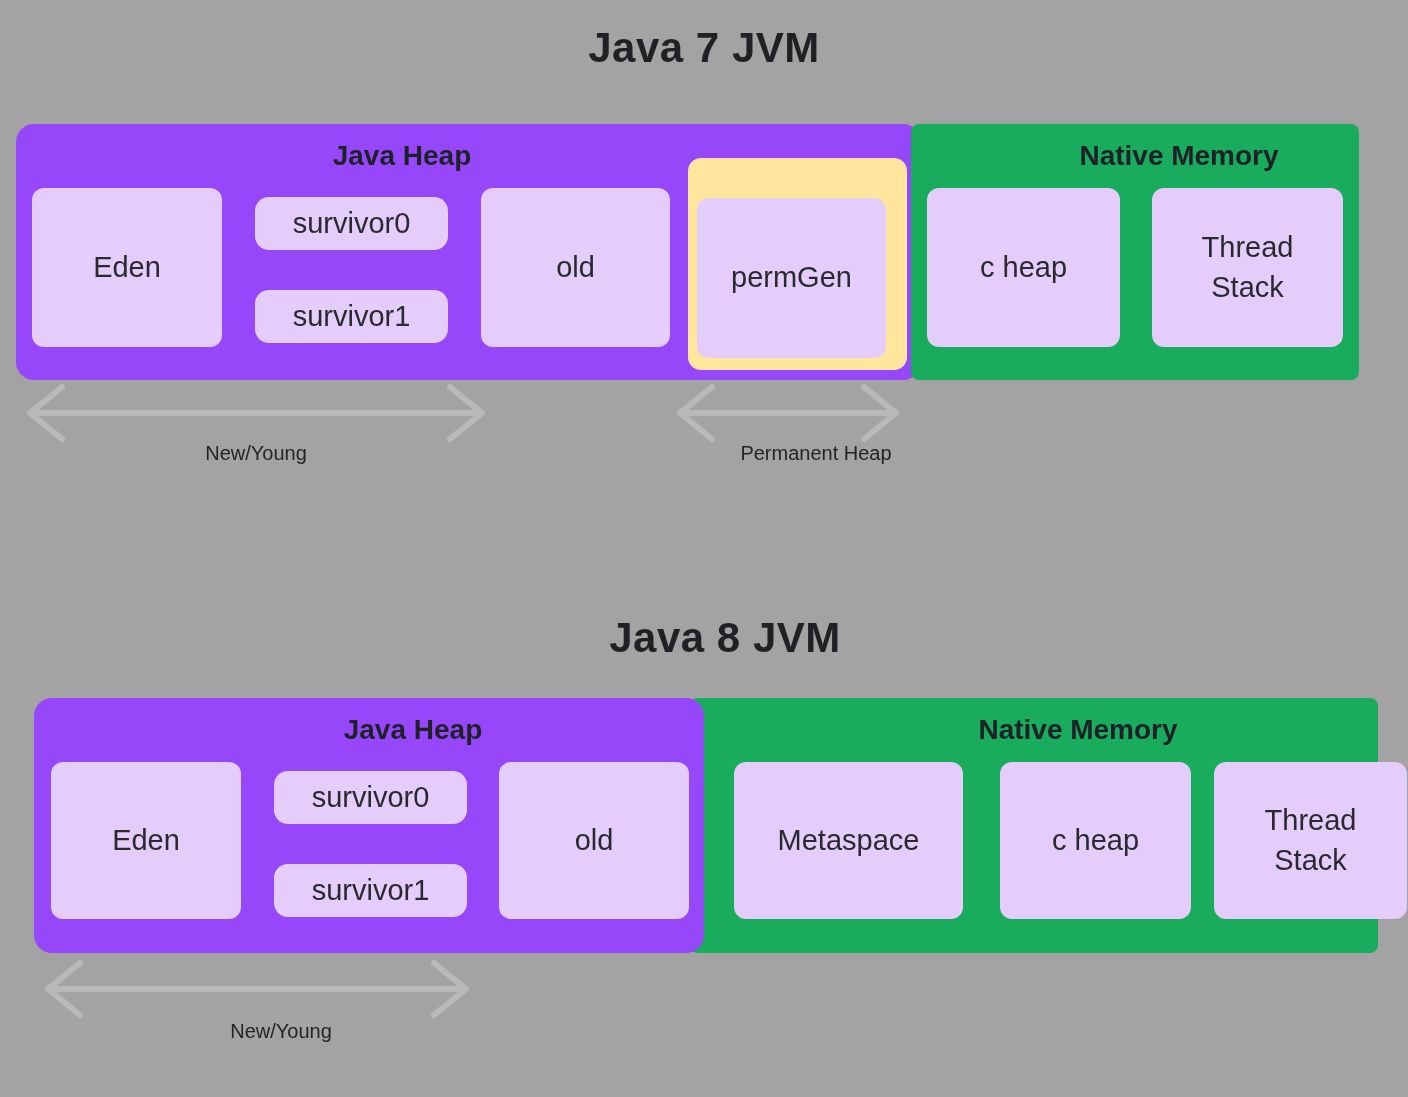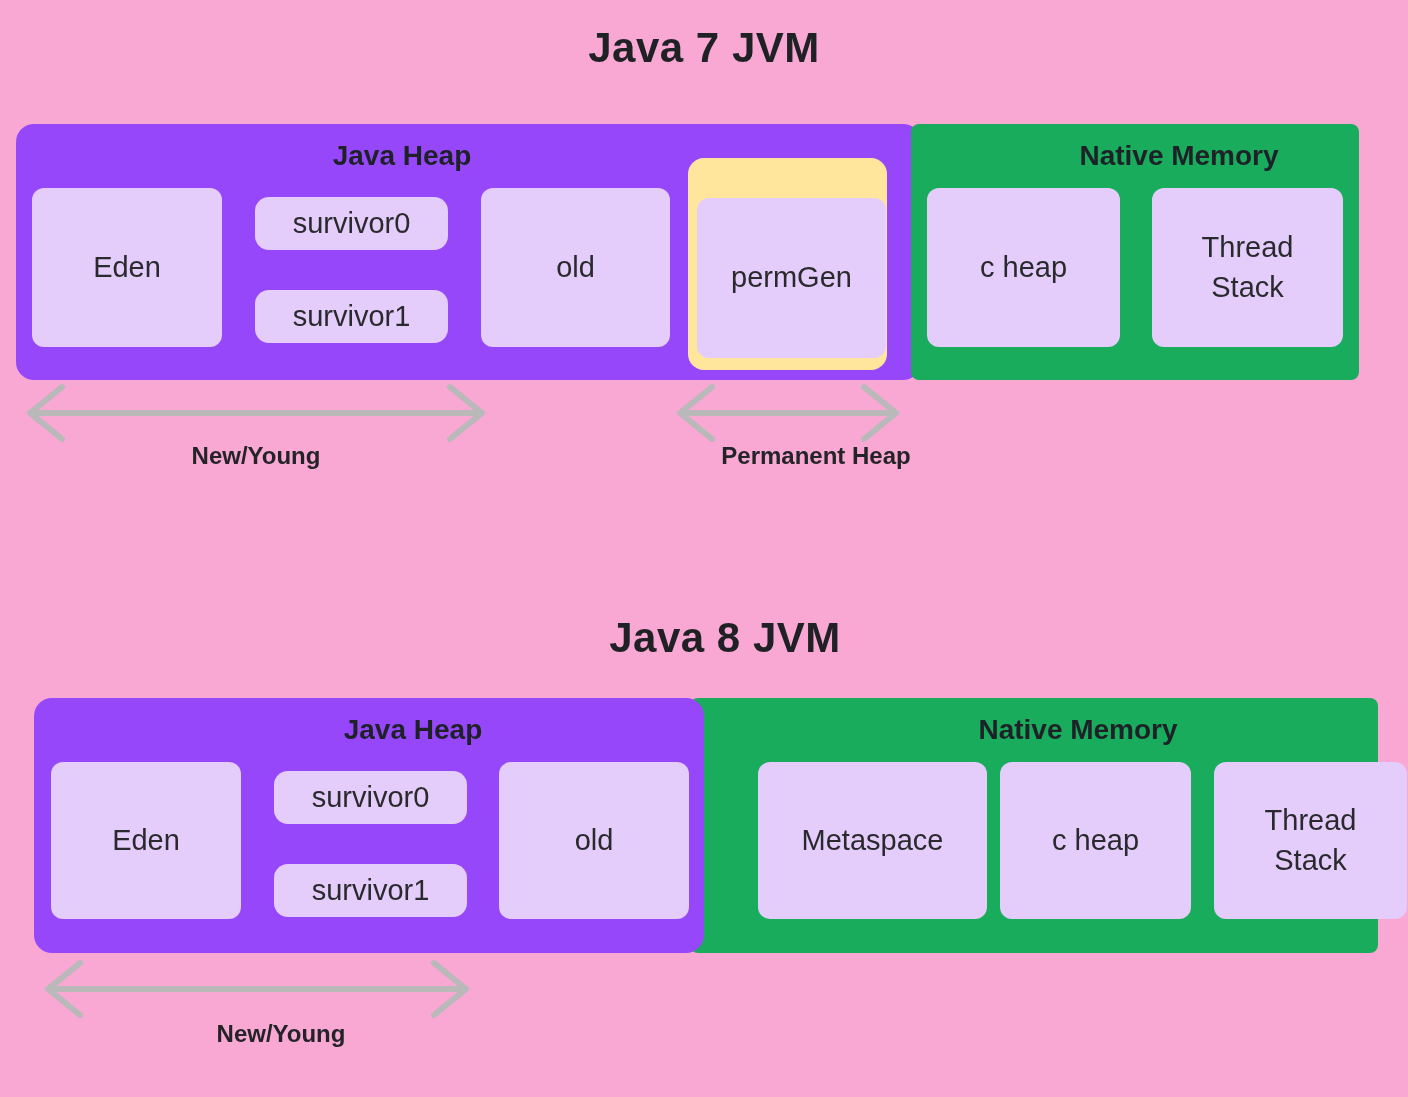--- a/index.html
+++ b/index.html
@@ -1,17 +1,17 @@
 <!DOCTYPE html>
 <html><head>
 <meta charset="utf-8">
 <style>
   html,body{margin:0;padding:0;background:#ffffff;}
   .canvas{
-    position:relative;width:1408px;height:1097px;background:#f9a8d4;
+    position:relative;width:1408px;height:1097px;background:#a3a3a3;
     font-family:"Liberation Sans", sans-serif;color:#242426;overflow:hidden;
   }
   .jvm-title{
     position:absolute;left:0;width:1408px;text-align:center;
     font-size:42px;font-weight:600;color:#1f2125;letter-spacing:.5px;
   }
   .row{position:absolute;}
   .heap-bg{position:absolute;background:#9747fa;border-radius:18px;}
   .native-bg{position:absolute;background:#19ac5c;border-radius:8px;}
   .section-label{
@@ -22,21 +22,21 @@
     display:flex;align-items:center;justify-content:center;
     font-size:29px;font-weight:400;color:#2a2a2e;text-align:center;line-height:1.35;
   }
   .cell.small{border-radius:14px;}
   .permgen-outer{position:absolute;background:#ffe69c;border-radius:16px;}
   .arrow-svg{position:absolute;}
   .arrow-svg polyline, .arrow-svg line{
     stroke:#b9b9b9;stroke-width:6;fill:none;stroke-linecap:round;stroke-linejoin:round;
   }
   .arrow-label{
-    position:absolute;text-align:center;font-size:24px;font-weight:700;color:#242428;
+    position:absolute;text-align:center;font-size:20px;font-weight:400;color:#242428;
   }
   .wrap-narrow{max-width:132px;}
 </style>
 </head>
 <body>
 
 <div class="canvas">
 
   <div class="jvm-title" style="top:24px;">Java 7 JVM</div>
 
@@ -54,21 +54,21 @@
       <span>survivor0</span>
     </div>
     <div class="cell small" style="left:239px;top:166px;width:193px;height:53px;">
       <span>survivor1</span>
     </div>
 
     <div class="cell" style="left:465px;top:64px;width:189px;height:159px;">
       <span>old</span>
     </div>
 
-    <div class="permgen-outer" style="left:672px;top:34px;width:199px;height:212px;">
+    <div class="permgen-outer" style="left:672px;top:34px;width:219px;height:212px;border-radius:13px;">
       <div class="cell" style="left:9px;top:40px;width:189px;height:160px;">
         <span>permGen</span>
       </div>
     </div>
 
     <div class="native-bg" style="left:895px;top:0;width:448px;height:256px;">
       <div class="section-label" style="left:0;top:16px;width:448px;">Native Memory</div>
       <div class="cell" style="left:16px;top:64px;width:193px;height:159px;">
         <span>c heap</span>
       </div>
@@ -91,21 +91,21 @@
     <polyline points="190,5 222,31 190,57"></polyline>
   </svg>
   <div class="arrow-label" style="left:666px;top:442px;width:300px;text-align:center;">Permanent Heap</div>
 
   <div class="jvm-title" style="top:614px;left:21px;">Java 8 JVM</div>
 
   <div class="row" style="left:34px;top:698px;width:1344px;height:255px;">
 
     <div class="native-bg" style="left:656px;top:0;width:688px;height:255px;">
       <div class="section-label" style="left:0;top:16px;width:688px;">Native Memory</div>
-      <div class="cell" style="left:68px;top:64px;width:229px;height:157px;">
+      <div class="cell" style="left:44px;top:64px;width:229px;height:157px;">
         <span>Metaspace</span>
       </div>
       <div class="cell" style="left:310px;top:64px;width:191px;height:157px;">
         <span>c heap</span>
       </div>
       <div class="cell" style="left:524px;top:64px;width:193px;height:157px;">
         <span class="wrap-narrow">Thread Stack</span>
       </div>
     </div>
 

